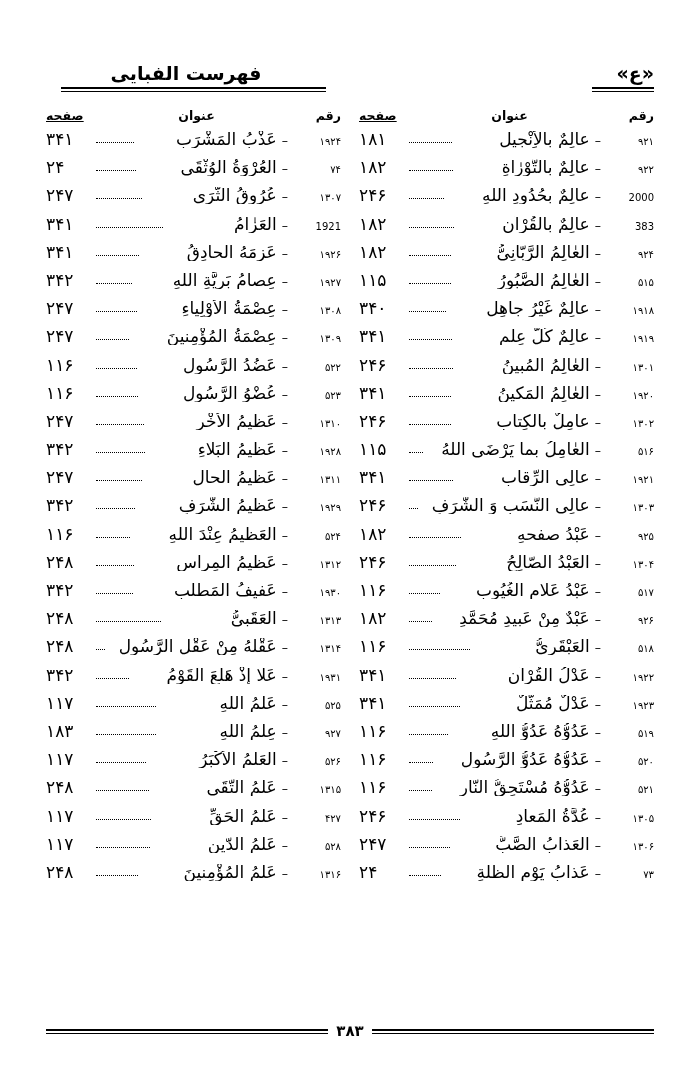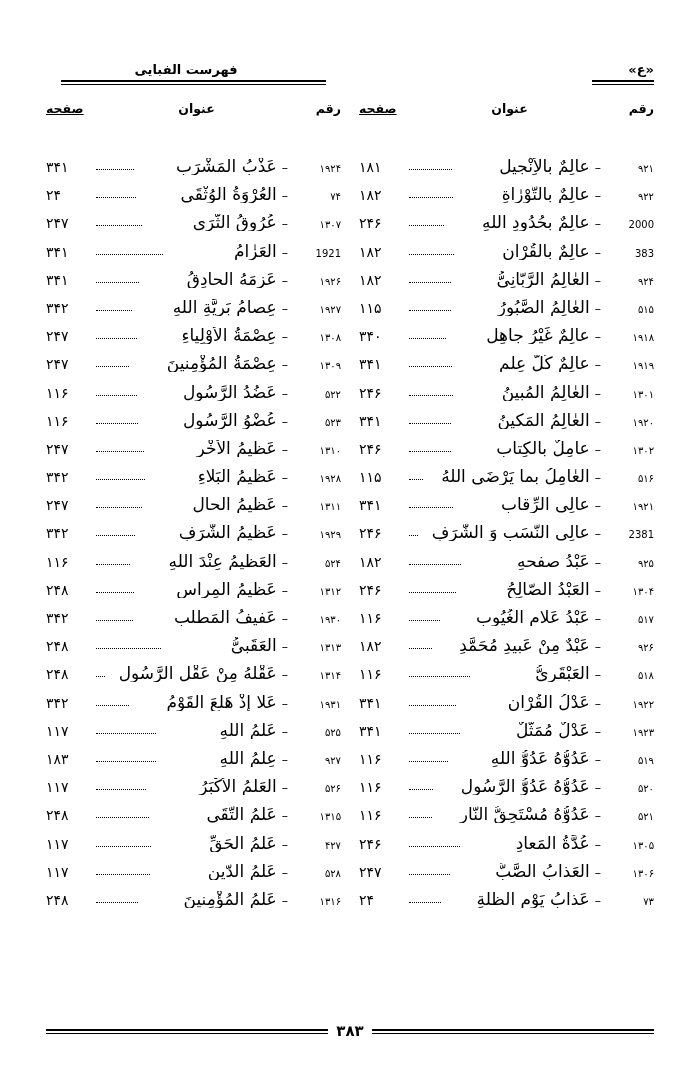--- a/index.html
+++ b/index.html
@@ -32,21 +32,21 @@
     margin-bottom: 16px;
   }
   .header-side {
     width: 280px;
     display: flex;
     flex-direction: column;
     align-items: stretch;
   }
   .header-side.left { align-items: flex-start; }
   .header-title {
-    font-size: 13px;
+    font-size: 19px;
     font-weight: bold;
     text-align: center;
     letter-spacing: 0.5px;
     margin-bottom: 3px;
     white-space: nowrap;
   }
   .header-side.left .header-title { text-align: left; }
   .rule-double {
     border-top: 2px solid #000;
     border-bottom: 1px solid #000;
@@ -124,23 +124,22 @@
     min-width: 8px;
     height: 1px;
     align-self: flex-end;
     margin-bottom: 5px;
   }
   .e-page {
     width: 46px;
     text-align: left;
     flex: 0 0 auto;
     white-space: nowrap;
-    font-size: 14px;
+    font-size: 17px;
     direction: rtl;
-    margin-top: 36px;
   }
   .title-wrap {
     display: flex;
     flex: 1 1 auto;
     min-width: 0;
     align-items: baseline;
   }
 
   
   .footer {
@@ -299,21 +298,21 @@
         <div class="entry">
             <div class="e-num">۱۹۲۱</div>
             <div class="e-dash">–</div>
             <div class="title-wrap">
               <div class="e-title">عالِی الرِّقابِ</div>
               <div class="e-dots"></div>
             </div>
             <div class="e-page">۳۴۱</div>
           </div>
         <div class="entry">
-            <div class="e-num">2381</div>
+            <div class="e-num">۱۳۰۳</div>
             <div class="e-dash">–</div>
             <div class="title-wrap">
               <div class="e-title">عالِی النَّسَبِ وَ الشَّرَفِ</div>
               <div class="e-dots"></div>
             </div>
             <div class="e-page">۲۴۶</div>
           </div>
         <div class="entry">
             <div class="e-num">۹۲۵</div>
             <div class="e-dash">–</div>

